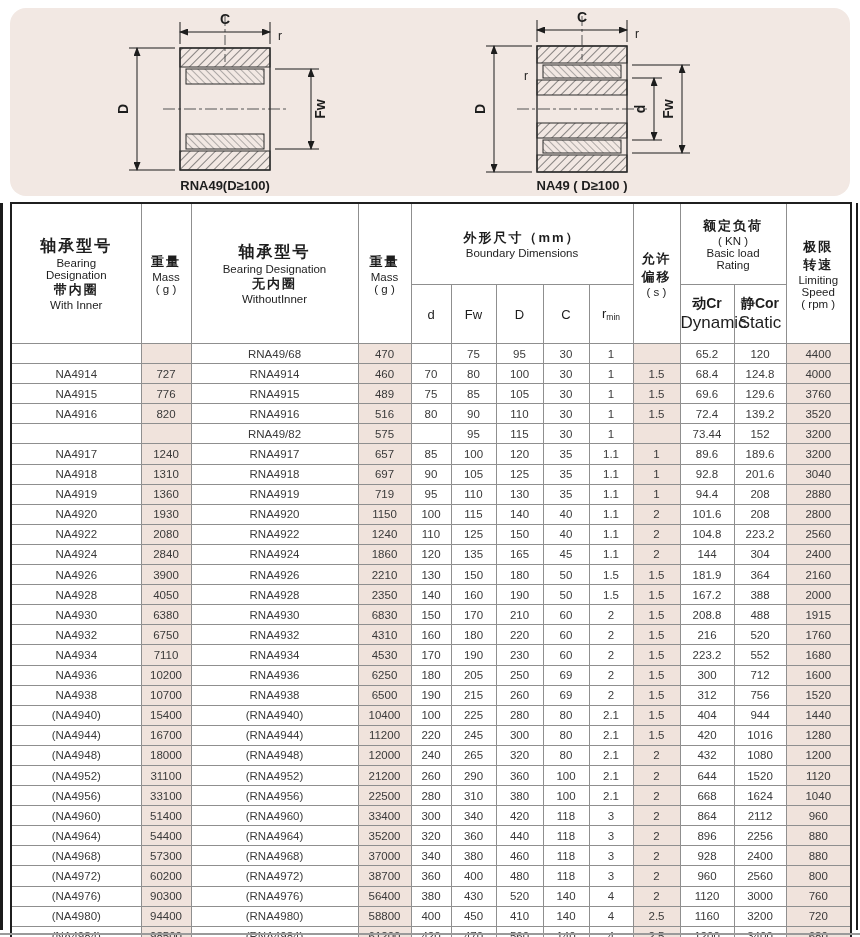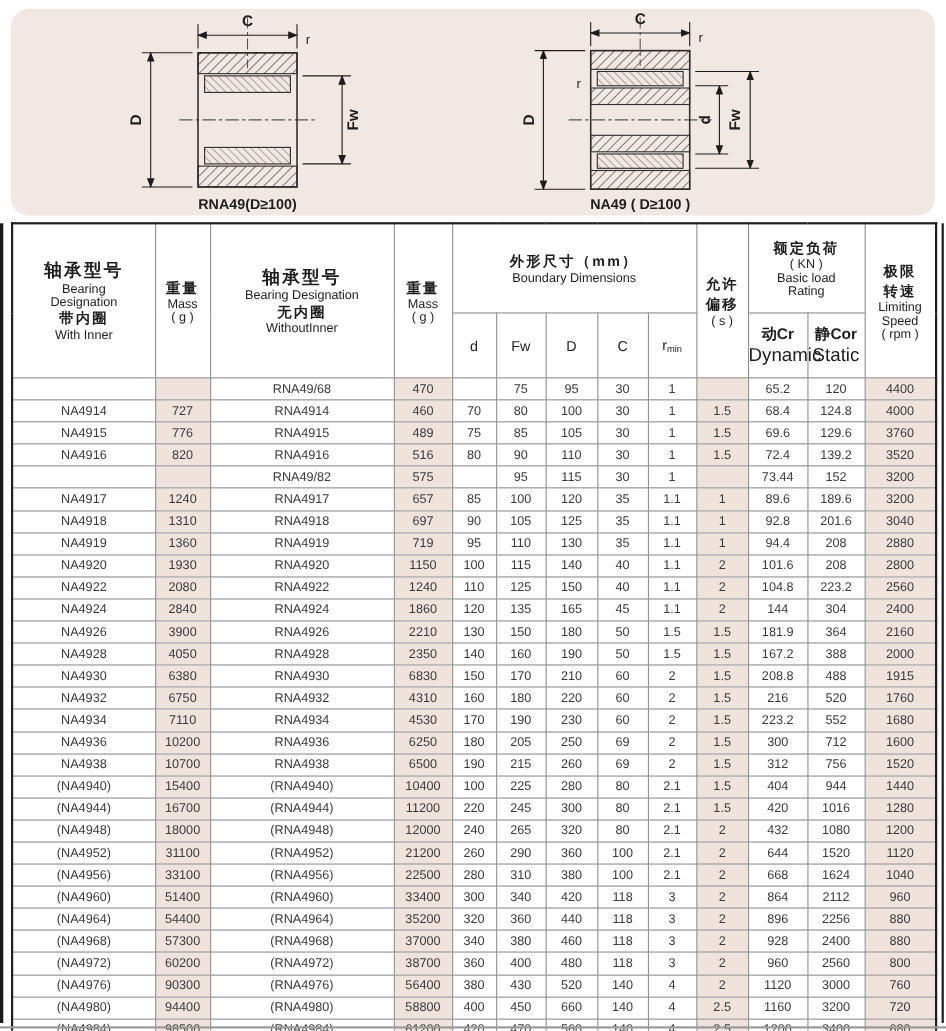--- a/index.html
+++ b/index.html
@@ -661,21 +661,21 @@
           <td>3000</td>
           <td class="shade">760</td>
         </tr>
         <tr>
           <td class="left-cell">(NA4980)</td>
           <td class="shade">94400</td>
           <td class="left-cell">(RNA4980)</td>
           <td class="shade">58800</td>
           <td>400</td>
           <td>450</td>
-          <td>660</td>
+          <td>410</td>
           <td>140</td>
           <td>4</td>
           <td class="shade">2.5</td>
           <td>1160</td>
           <td>3200</td>
           <td class="shade">720</td>
         </tr>
         <tr>
           <td class="left-cell">(NA4984)</td>
           <td class="shade">98500</td>

